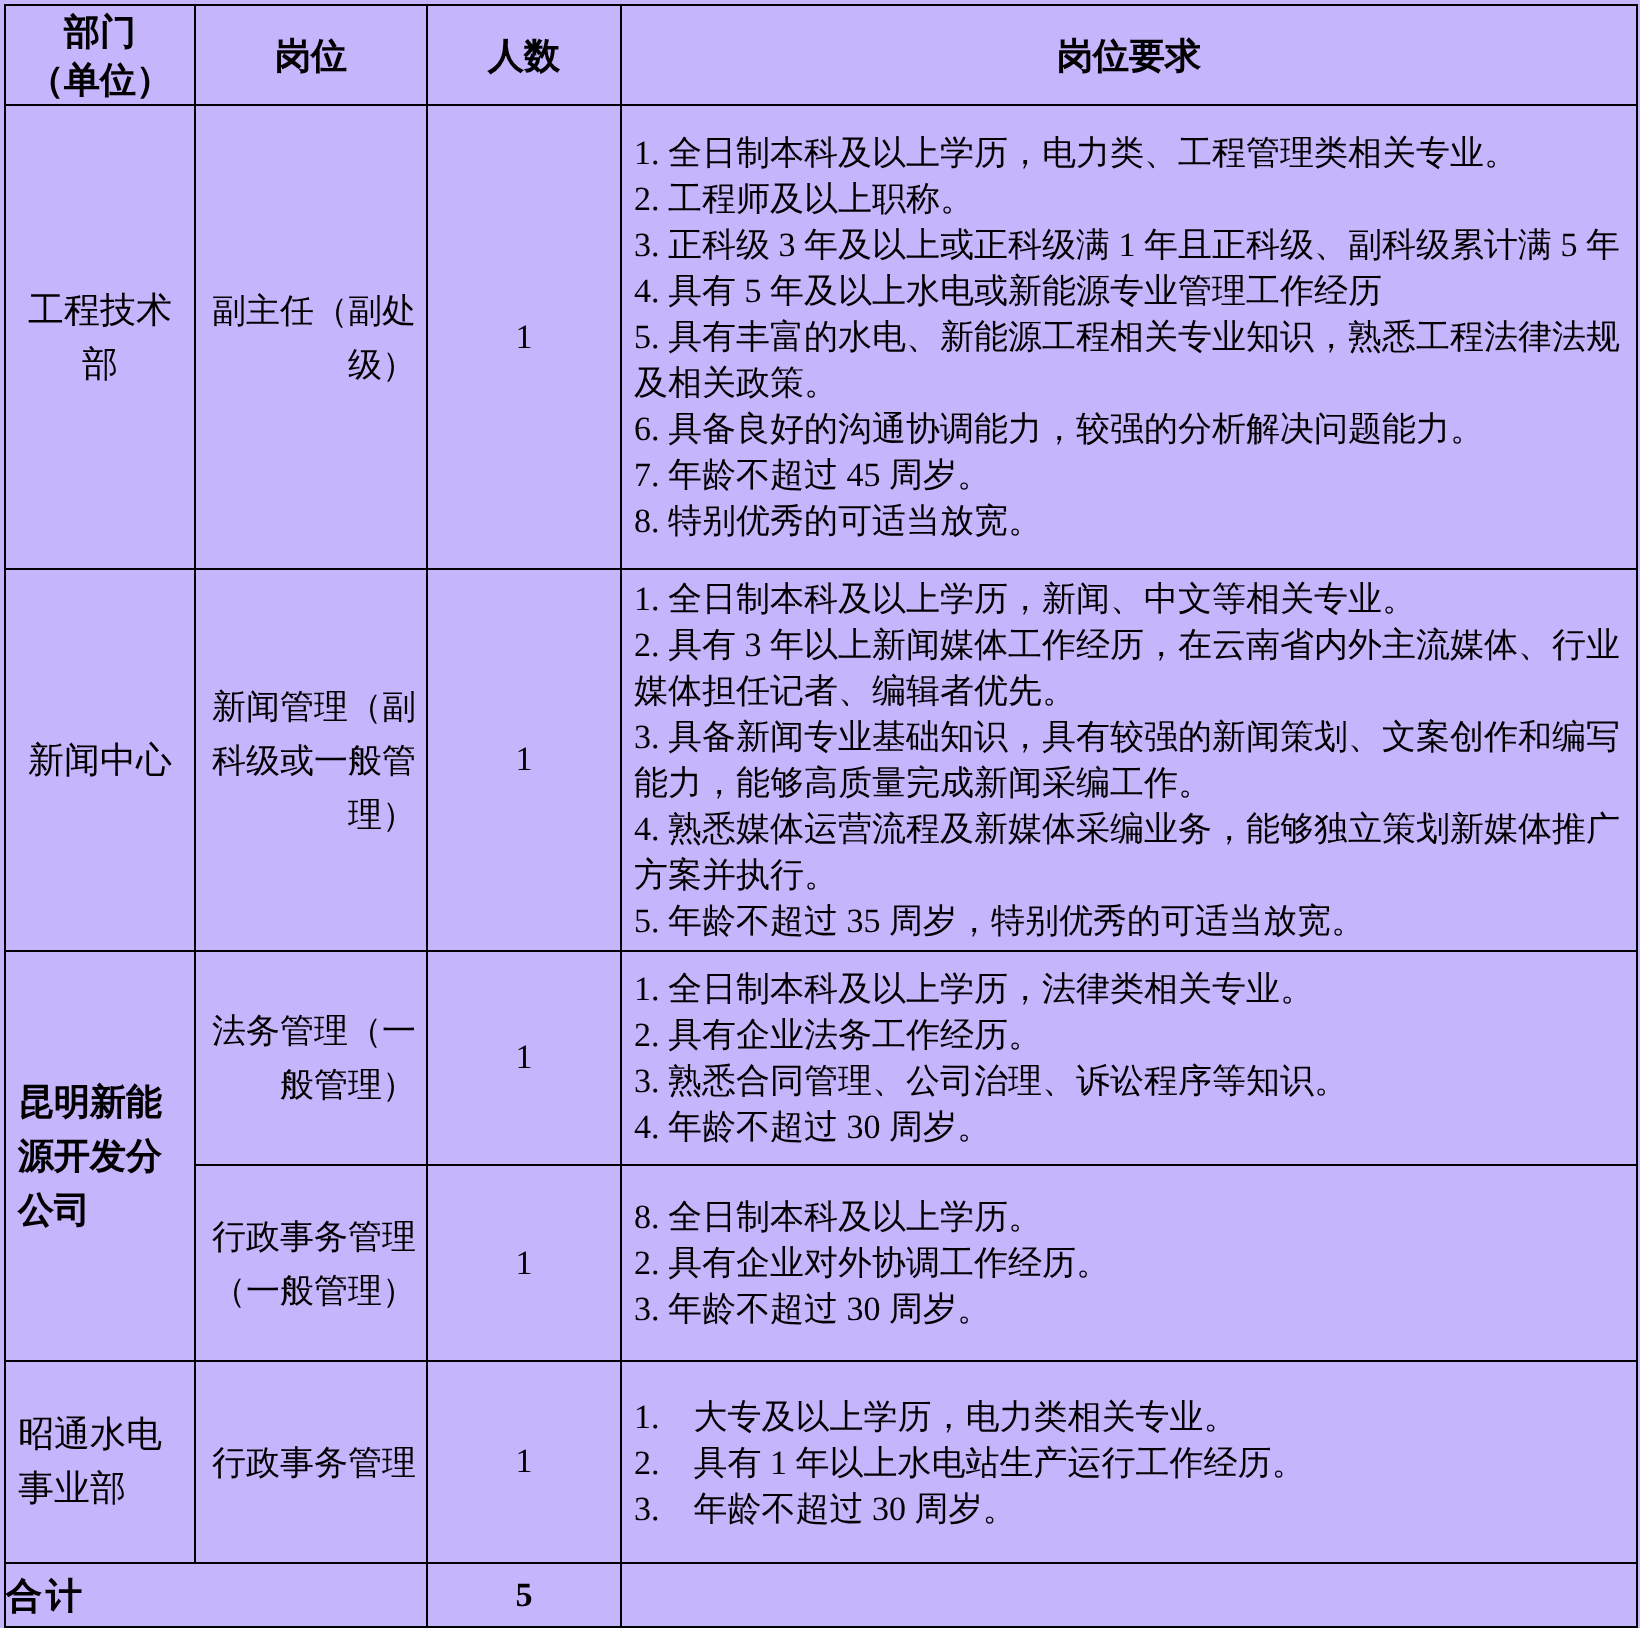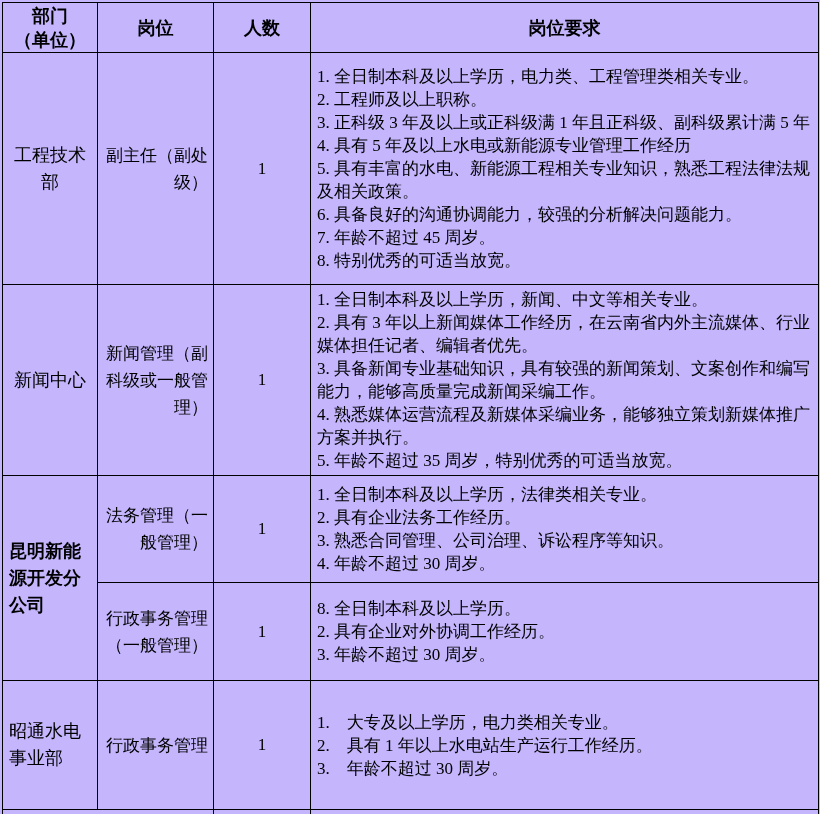--- a/index.html
+++ b/index.html
@@ -107,21 +107,21 @@
       </tr>
       <tr style="height:98px">
         <td class="pos">行政事务管理（一般管理）</td>
         <td class="cnt">1</td>
         <td class="req">
           <div class="req-line">8. 全日制本科及以上学历。</div>
           <div class="req-line">2. 具有企业对外协调工作经历。</div>
           <div class="req-line">3. 年龄不超过 30 周岁。</div>
         </td>
       </tr>
-      <tr style="height:129px">
+      <tr style="height:101px">
         <td class="dept left">昭通水电事业部</td>
         <td class="pos">行政事务管理</td>
         <td class="cnt">1</td>
         <td class="req">
           <div class="req-line">1.　大专及以上学历，电力类相关专业。</div>
           <div class="req-line">2.　具有 1 年以上水电站生产运行工作经历。</div>
           <div class="req-line">3.　年龄不超过 30 周岁。</div>
         </td>
       </tr>
       <tr style="height:32px">

